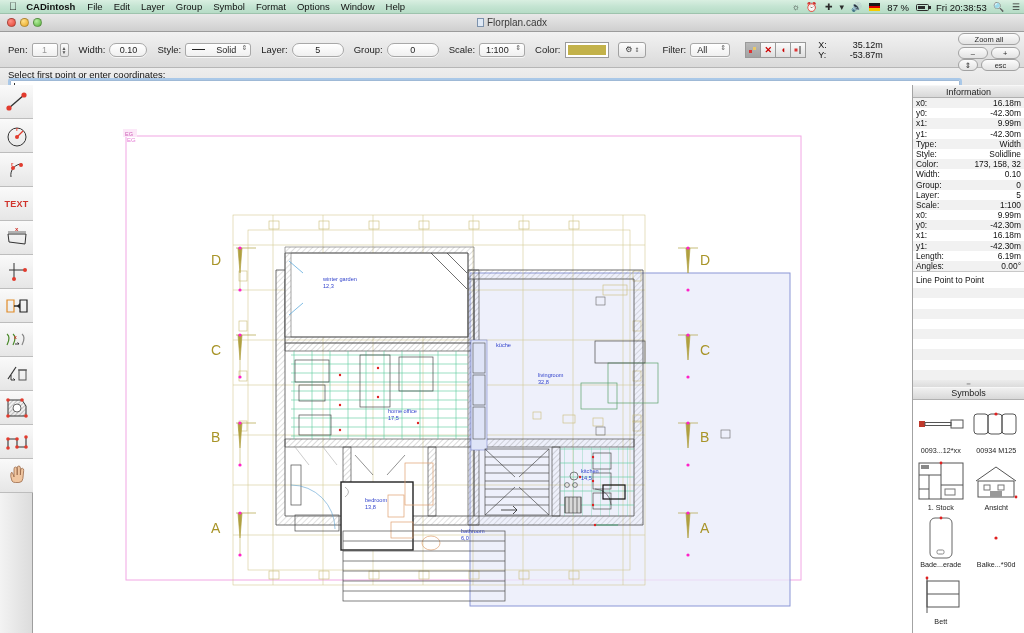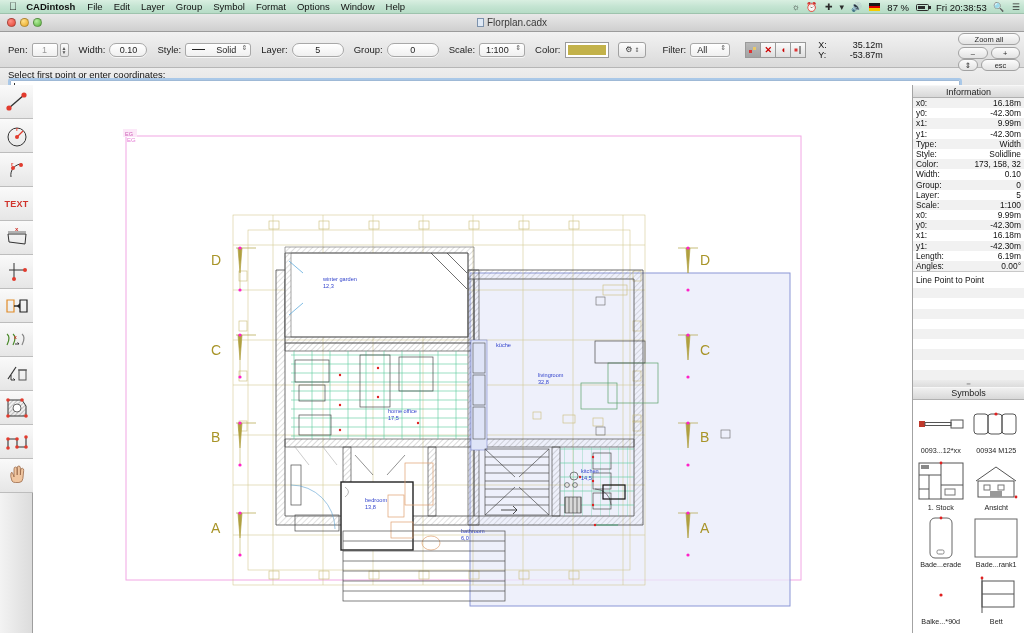--- a/index.html
+++ b/index.html
@@ -807,28 +807,20 @@
                 <svg width="34" height="44" viewBox="0 0 34 44">
                   <rect x="6" y="2" width="22" height="40" rx="5" fill="none" stroke="#666"></rect>
                   <rect x="13" y="34" width="7" height="4" rx="1.5" fill="none" stroke="#888"></rect>
                   <circle cx="17" cy="2" r="1.4" fill="#e02020"></circle>
                 </svg>
               </div>
               <div class="symlabel">Bade...erade</div>
             </div>
             <div class="symcell">
               <div class="symbox">
-                <svg width="46" height="42" viewBox="0 0 46 42">
-                  <rect x="2" y="2" width="42" height="38" fill="none" stroke="#666"></rect>
-                </svg>
-              </div>
-              <div class="symlabel">Bade...rank1</div>
-            </div>
-            <div class="symcell">
-              <div class="symbox">
                 <svg width="40" height="40" viewBox="0 0 40 40">
                   <circle cx="20" cy="20" r="1.6" fill="#e02020"></circle>
                 </svg>
               </div>
               <div class="symlabel">Balke...*90d</div>
             </div>
             <div class="symcell">
               <div class="symbox">
                 <svg width="44" height="40" viewBox="0 0 44 40">
                   <rect x="8" y="6" width="32" height="26" fill="none" stroke="#555"></rect>

